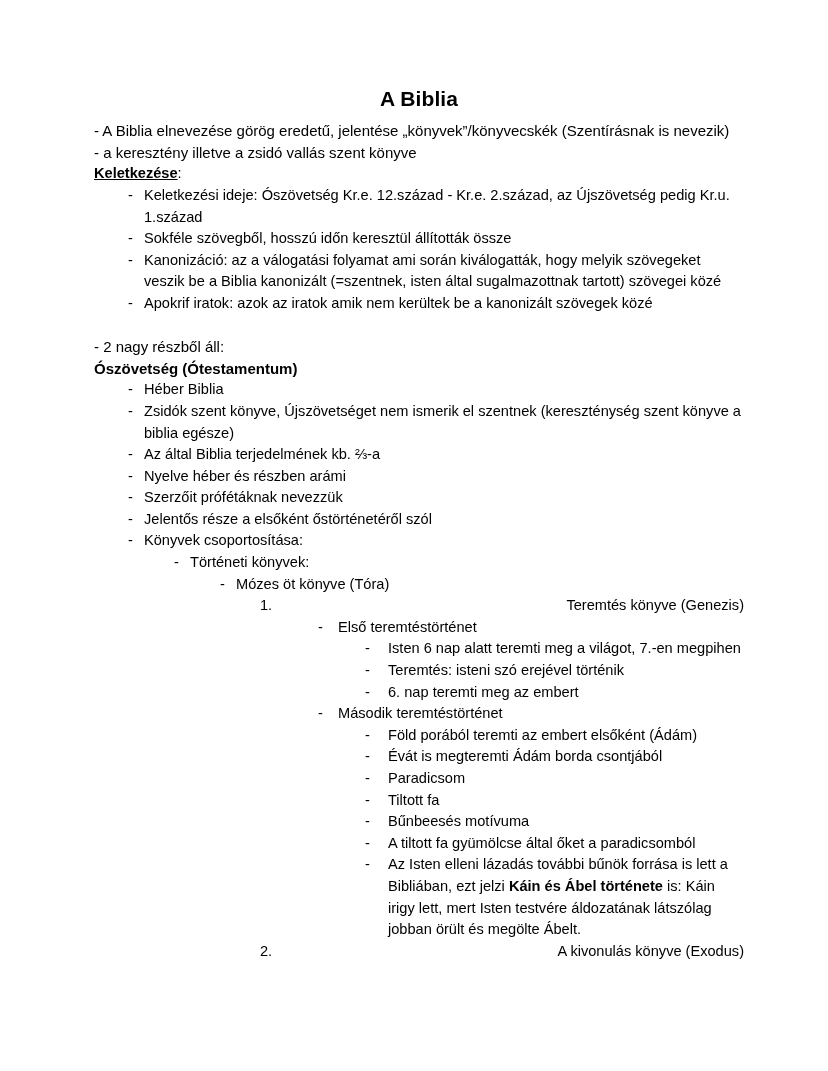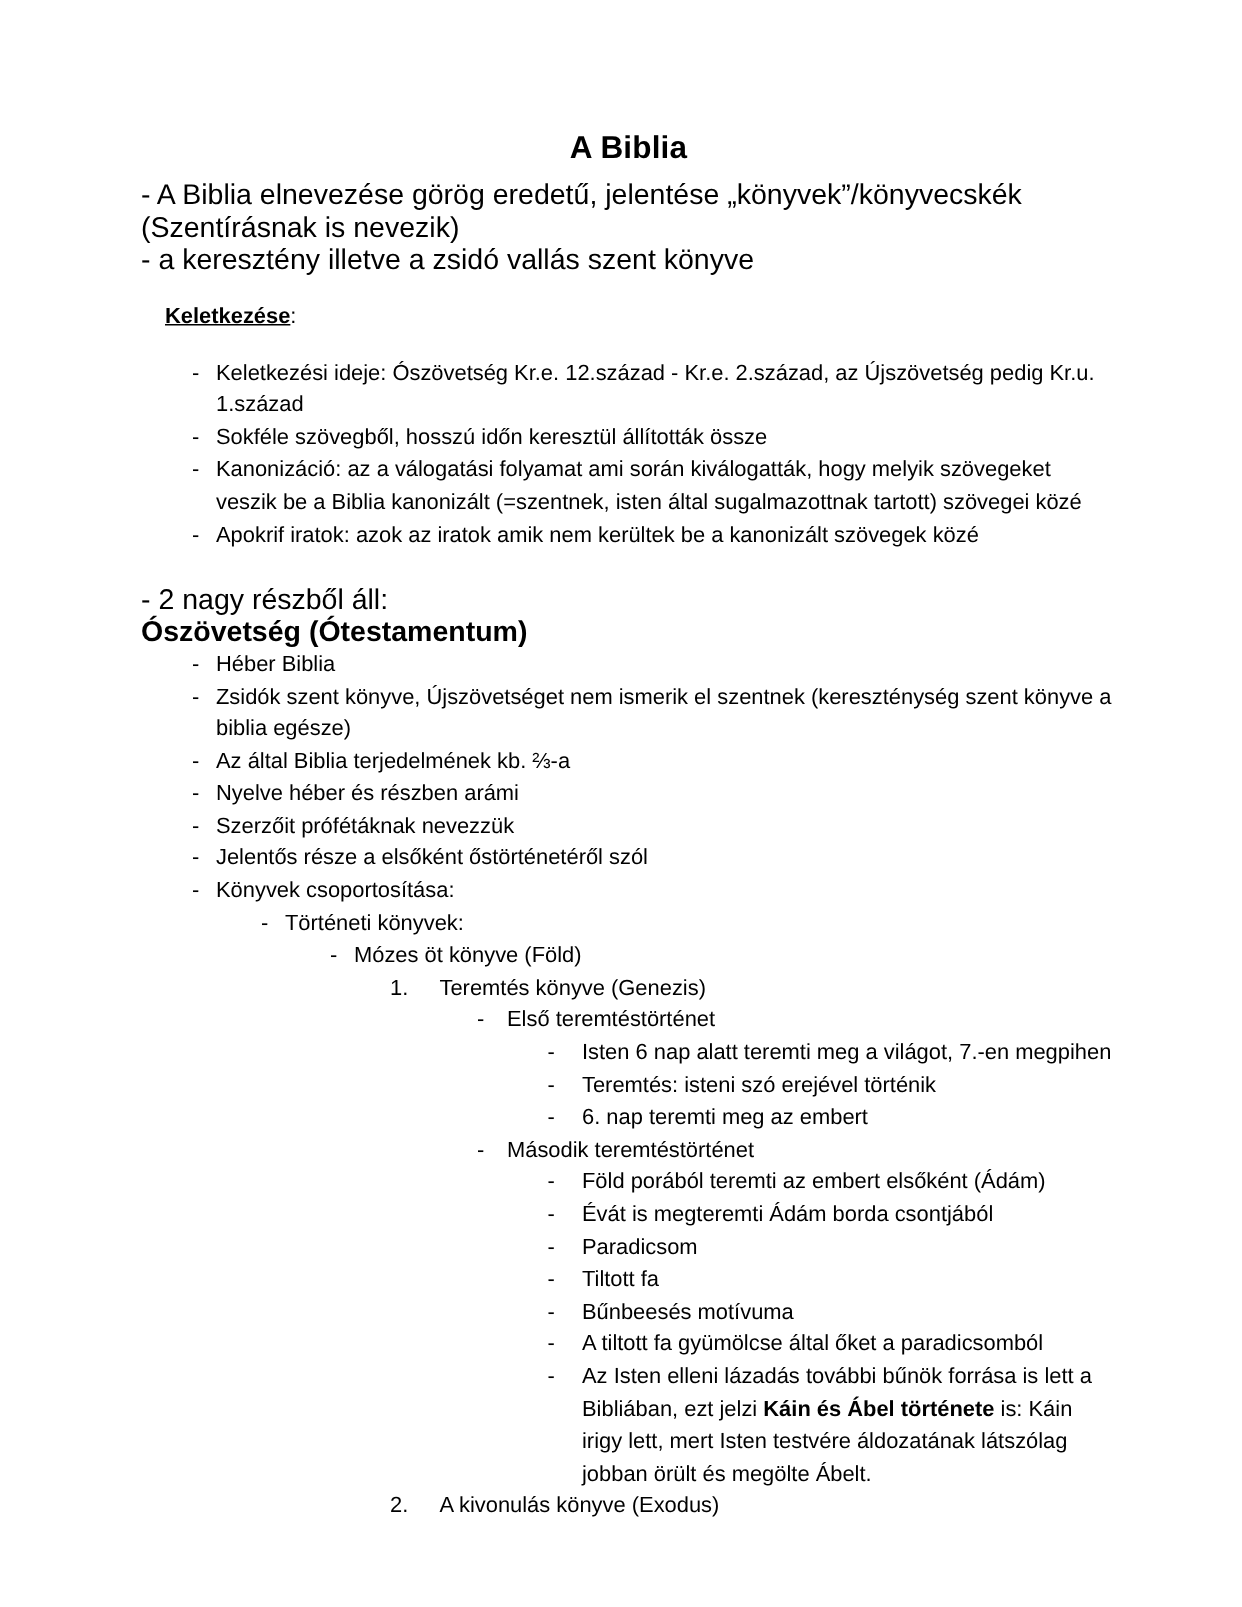--- a/index.html
+++ b/index.html
@@ -27,32 +27,32 @@
   }
   .doc-title {
     text-align: center;
     font-size: 21px;
     font-weight: bold;
     letter-spacing: 0.1px;
     margin: 0 0 9px 0;
     line-height: 1.2;
   }
   .para {
-    font-size: 19px;
+    font-size: 15px;
     line-height: 21.6px;
     margin: 0;
     white-space: pre-wrap;
   }
   .para.bold {
     font-weight: bold;
   }
   .underline-head {
     font-size: 14.6px;
     line-height: 21.6px;
-    margin: 16px;
+    margin: 0;
   }
   .underline-head .u {
     font-weight: bold;
     text-decoration: underline;
   }
   .spacer {
     height: 21.6px;
   }
   
   .li {
@@ -73,21 +73,21 @@
   .lvl1 .marker { left: 34px; }
   .lvl1 .txt    { margin-left: 50px; }
 
   .lvl2 .marker { left: 80px; }
   .lvl2 .txt    { margin-left: 96px; }
 
   .lvl3 .marker { left: 126px; }
   .lvl3 .txt    { margin-left: 142px; }
 
   .lvl4num .marker { left: 166px; }
-  .lvl4num .txt    { margin-left: 199px; }
+  .lvl4num .txt    { margin-left: 199px; text-align: right; }
 
   .lvl5 .marker { left: 224px; }
   .lvl5 .txt    { margin-left: 244px; }
 
   .lvl6 .marker { left: 271px; }
   .lvl6 .txt    { margin-left: 294px; }
 
   .b { font-weight: bold; }
 </style>
 </head>
@@ -154,21 +154,21 @@
       <span class="txt">Könyvek csoportosítása:</span>
     </div>
 
     <div class="li lvl2">
       <span class="marker">-</span>
       <span class="txt">Történeti könyvek:</span>
     </div>
 
     <div class="li lvl3">
       <span class="marker">-</span>
-      <span class="txt">Mózes öt könyve (Föld)</span>
+      <span class="txt">Mózes öt könyve (Tóra)</span>
     </div>
 
     <div class="li lvl4num">
       <span class="marker">1.</span>
       <span class="txt">Teremtés könyve (Genezis)</span>
     </div>
 
     <div class="li lvl5">
       <span class="marker">-</span>
       <span class="txt">Első teremtéstörténet</span>

